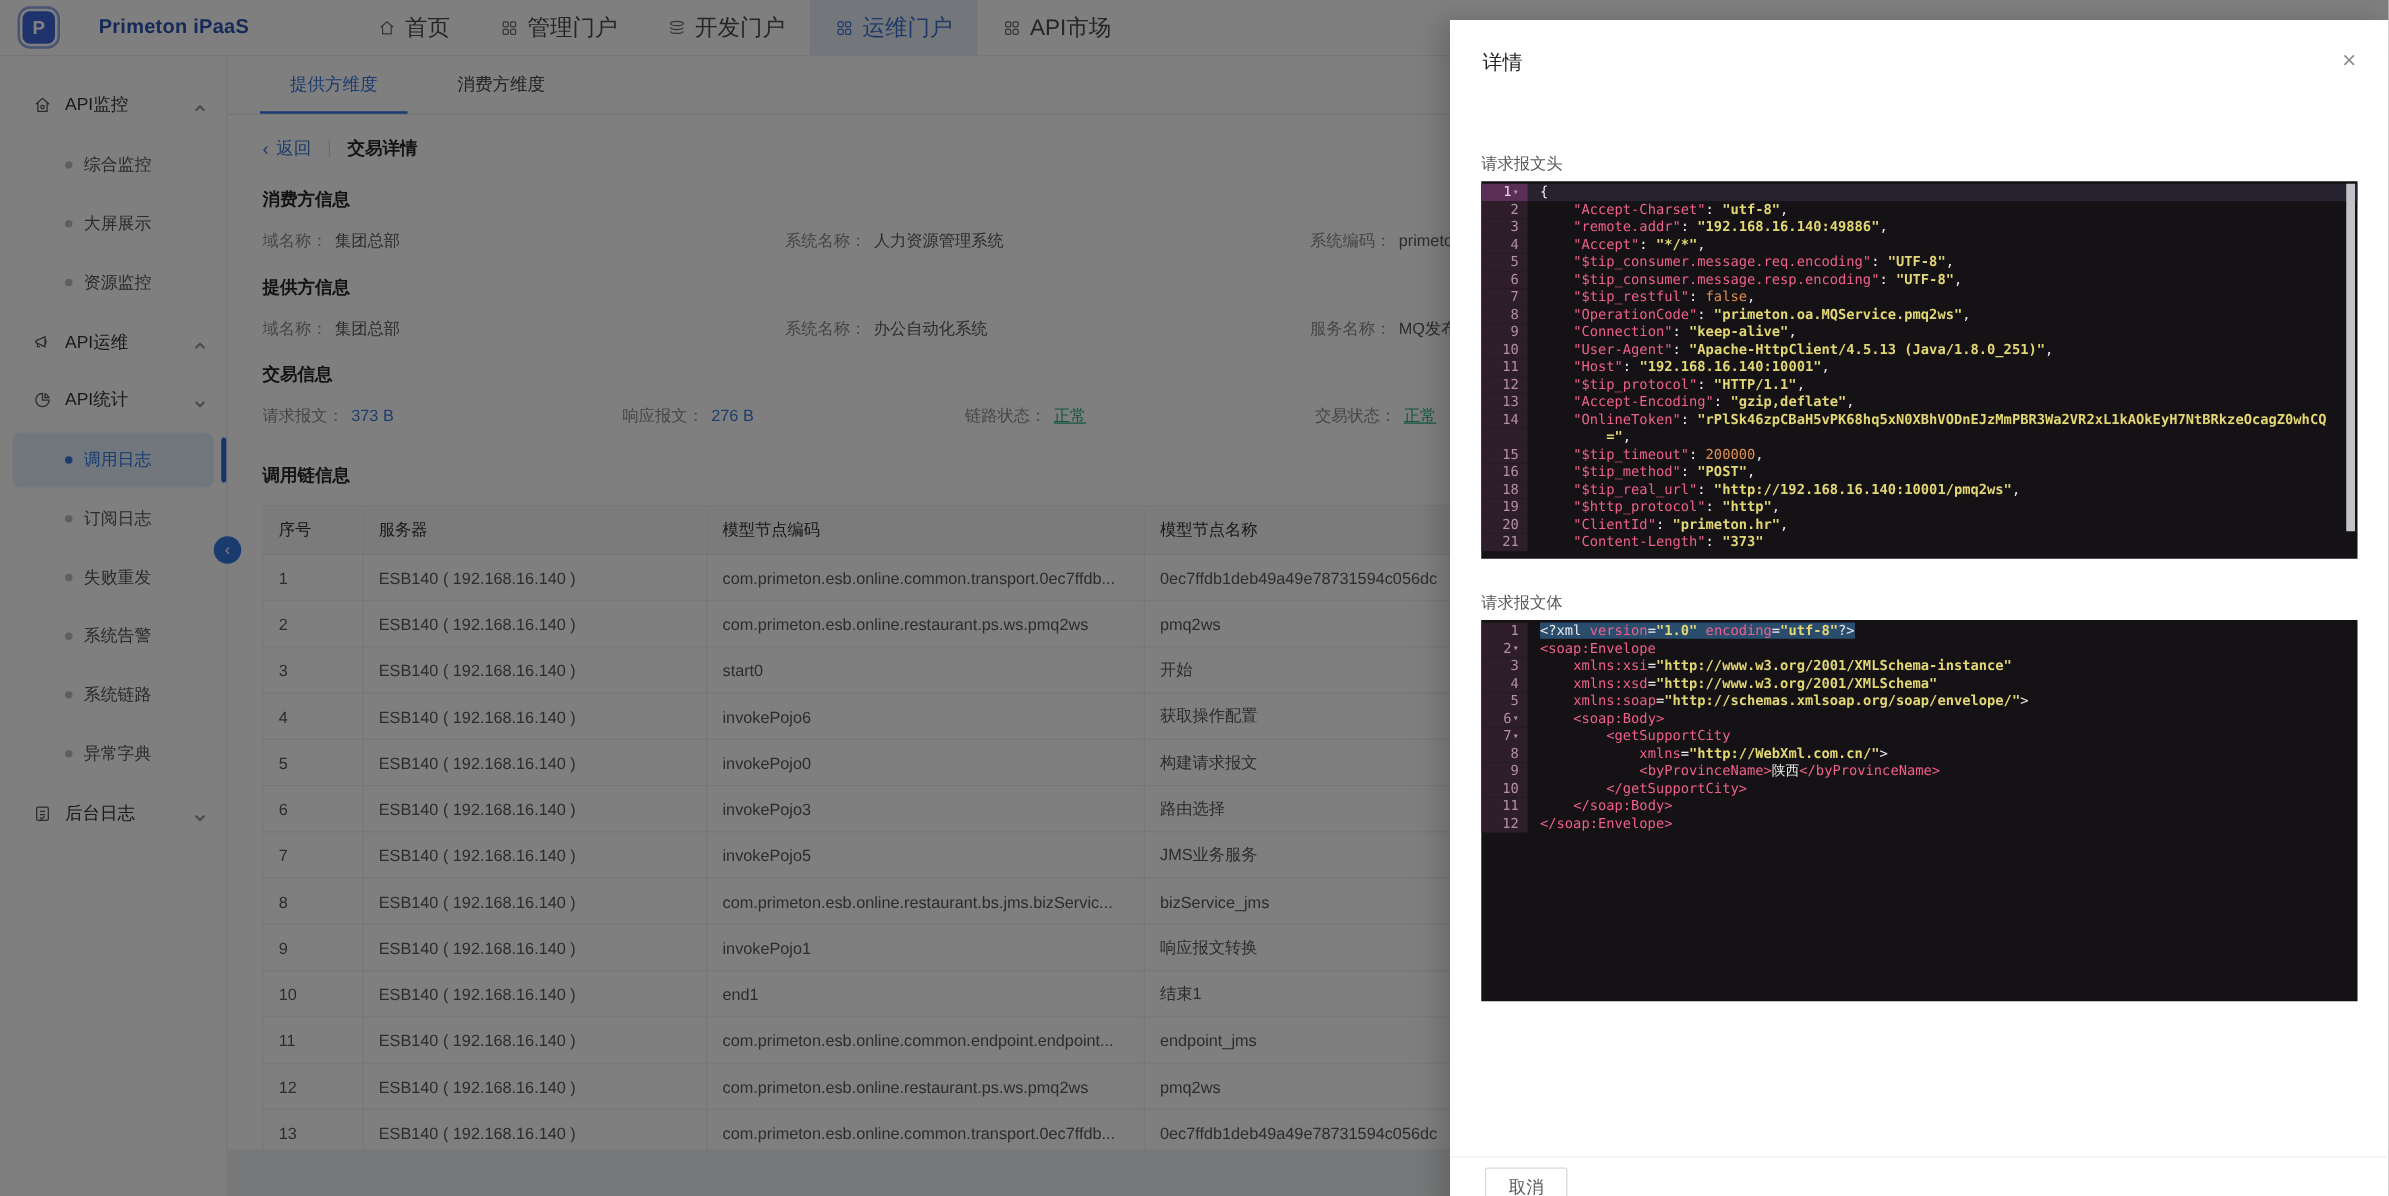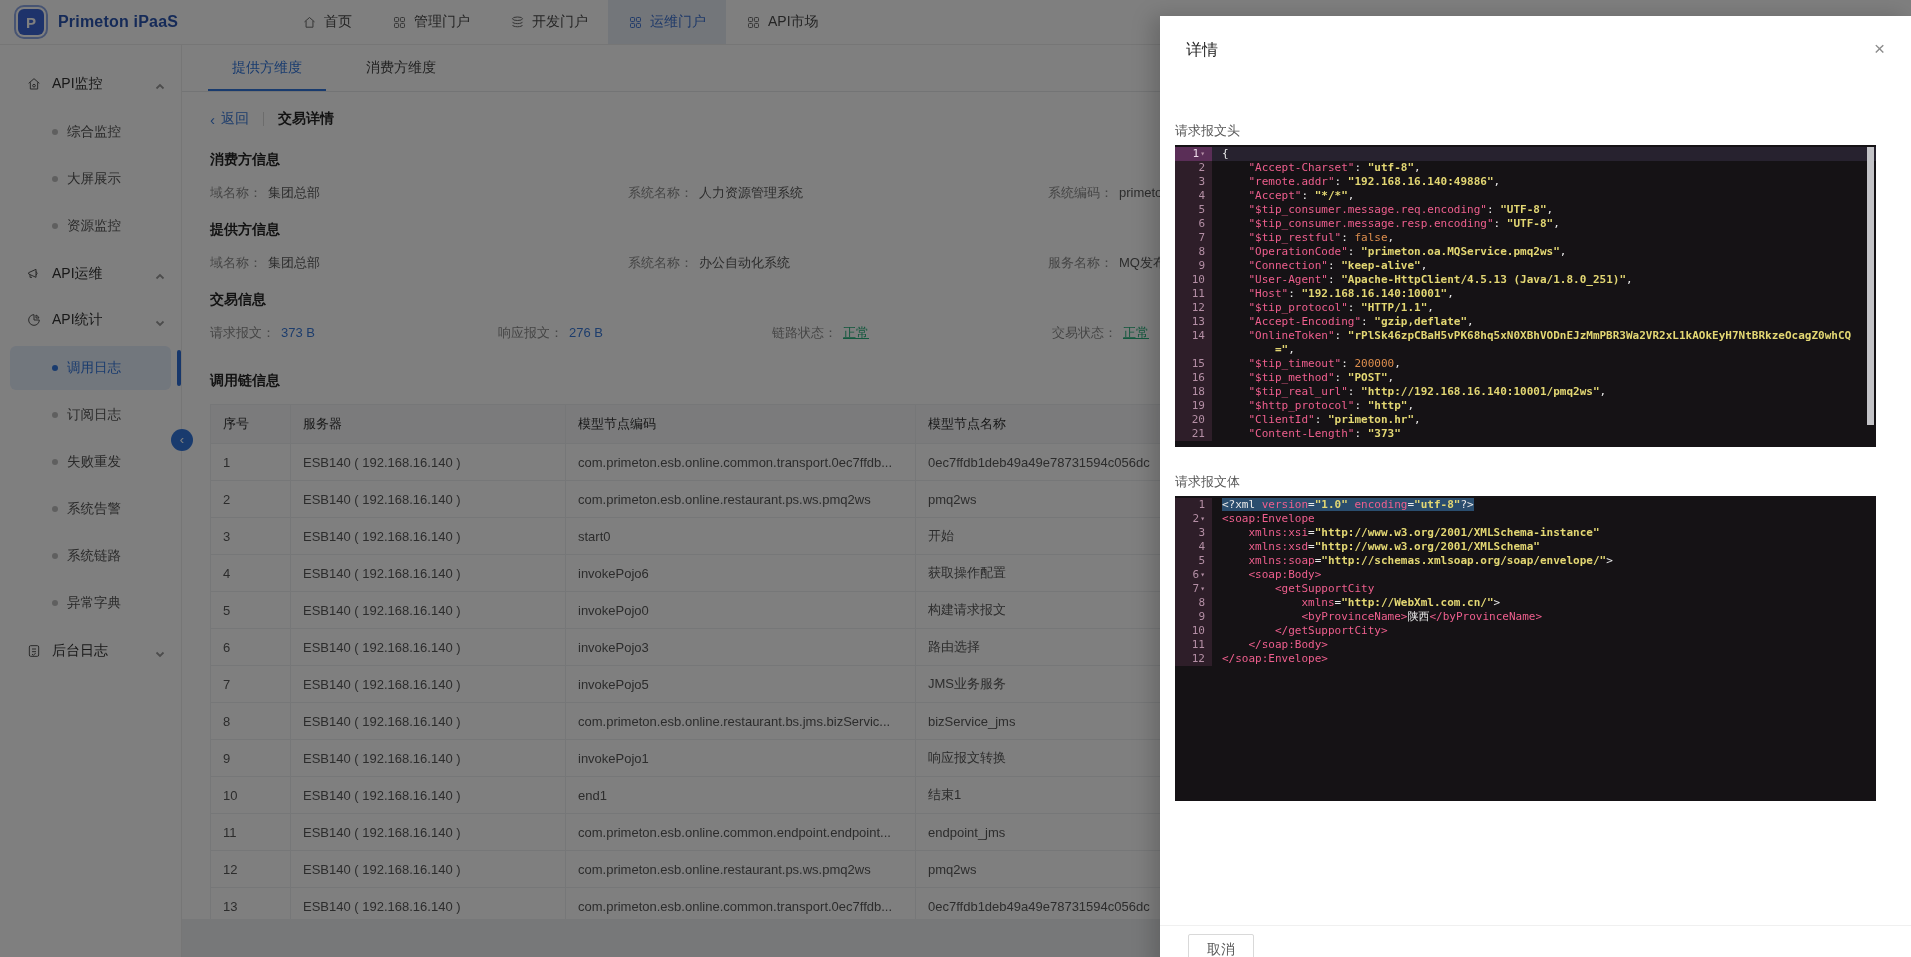--- a/index.html
+++ b/index.html
@@ -5,23 +5,23 @@
   html,body{margin:0;padding:0;}
   body{width:1911px;height:957px;overflow:hidden;position:relative;background:#eef0f3;
        font-family:"Liberation Sans","DejaVu Sans",sans-serif;-webkit-font-smoothing:antialiased;}
   .app{position:absolute;inset:0;background:#eef0f3;}
 
   
   .navbar{height:44px;background:#fff;display:flex;align-items:center;border-bottom:1px solid #ececec;position:relative;z-index:1;}
   .brand{display:flex;align-items:center;padding-left:14px;width:240px;}
   .logo-sq{width:26px;height:26px;border-radius:6px;background:#3d66d6;color:#fff;font-weight:bold;
            display:flex;align-items:center;justify-content:center;font-size:15px;outline:2px solid #8fa8e6;outline-offset:2px;margin:4px 14px 4px 4px;}
-  .brand-name{font-size:16px;font-weight:bold;color:#2b55b0;letter-spacing:.2px;}
+  .brand-name{font-size:16px;font-weight:bold;color:#2b55b0;letter-spacing:.2px;margin-left:21px;}
   .nav-menu{display:flex;align-items:stretch;height:44px;margin-left:28px;}
-  .nav-item{display:flex;align-items:center;gap:7px;padding:0 20px;font-size:14px;color:#4a4a4a;cursor:pointer;}
+  .nav-item{display:flex;align-items:center;gap:7px;padding:0 20px;font-size:18px;color:#4a4a4a;cursor:pointer;}
   .nav-item svg{width:15px;height:15px;stroke:#6a6a6a;fill:none;stroke-width:1.6;}
   .nav-item.active{background:#e7ecf5;color:#3d73d2;}
   .nav-item.active svg{stroke:#3d73d2;}
 
   
   .layout{display:flex;height:913px;}
   .sidebar{width:182px;background:#fff;border-right:1px solid #ececec;padding-top:16px;box-sizing:border-box;position:relative;}
   .side-group{height:46px;display:flex;align-items:center;padding:0 16px 0 26px;font-size:14px;color:#333;cursor:pointer;}
   .side-group svg{width:16px;height:16px;stroke:#555;fill:none;stroke-width:1.5;margin-right:10px;}
   .side-group .grow{flex:1;}
@@ -60,21 +60,21 @@
   table.chain td{height:36px;padding:0 12px;border:1px solid #eceef1;color:#595959;white-space:nowrap;overflow:hidden;text-overflow:ellipsis;}
   .col-idx{width:55px;} .col-srv{width:250px;} .col-code{width:325px;}
 
   
   .overlay{position:absolute;inset:0;background:rgba(0,0,0,.5);z-index:20;}
   .drawer{position:absolute;top:16px;right:0;width:751px;height:957px;background:#fff;z-index:30;
           box-shadow:-8px 0 20px rgba(0,0,0,.18);box-sizing:border-box;}
   .drawer-head{padding:24px 26px 0 26px;position:relative;height:46px;box-sizing:content-box;}
   .drawer-title{font-size:16px;color:#262626;font-weight:500;}
   .drawer-close{position:absolute;top:24px;right:26px;font-size:19px;color:#8c8c8c;line-height:18px;cursor:pointer;background:none;border:none;padding:0;}
-  .drawer-body{padding:0 15px;}
+  .drawer-body{padding:0 25px;}
   .code-label{font-size:13px;color:#595959;}
   .lab1{margin-top:36px;}
   .lab2{margin-top:26px;}
 
   .code-block{margin-top:5px;background:#151215;position:relative;overflow:hidden;width:701px;
               font-family:"DejaVu Sans Mono",monospace;font-size:11px;line-height:14px;}
   .cb1{height:302px;}
   .cb2{height:305px;}
   .code-inner{padding-top:2px;}
   .code-row{display:flex;min-height:14px;}

